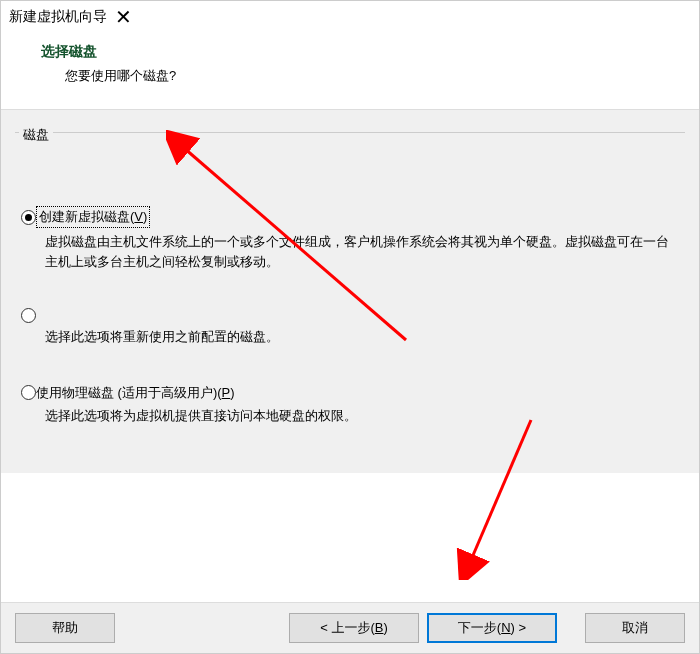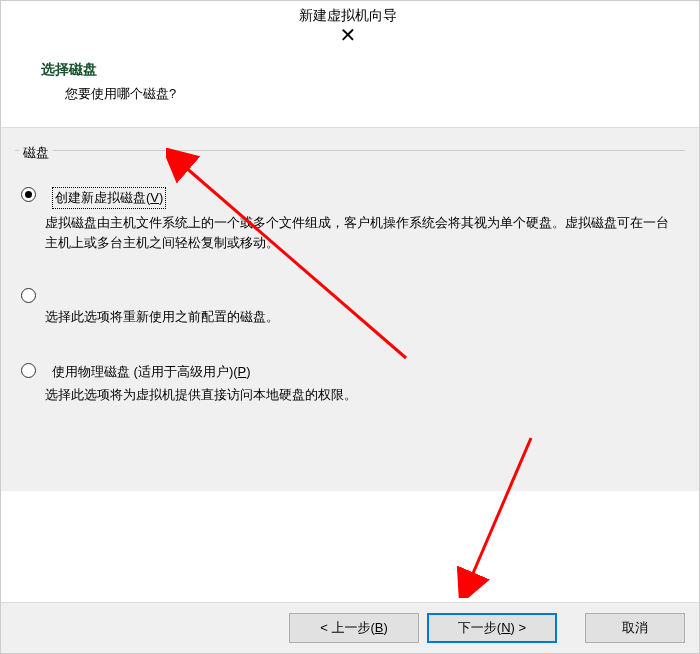--- a/index.html
+++ b/index.html
@@ -7,25 +7,24 @@
       font-family: "Microsoft YaHei", "微软雅黑", sans-serif;
       font-size: 13px;
       background: #fff;
       width: 700px;
       height: 654px;
       position: relative;
       border: 1px solid #ccc;
     }
     .titlebar {
       display: flex;
-      justify-content: center;
+      justify-content: flex-start;
       align-items: center;
       padding: 6px 12px 4px 8px;
       background: #fff;
-      flex-direction: column;
     }
     .titlebar-title {
       font-size: 14px;
       color: #000;
     }
     .close-btn {
       font-size: 20px;
       font-weight: 300;
       color: #000;
       cursor: pointer;
@@ -69,22 +68,23 @@
       margin-top: 6px;
     }
     .radio-group {
       padding: 18px 6px 0 6px;
     }
     .radio-option {
       margin-bottom: 36px;
     }
     .radio-row {
       display: flex;
-      align-items: flex-start;
-      gap: 16px;
+      align-items: center;
+      gap: 0;
+      margin-top: 37px;
     }
     .radio-circle {
       width: 15px;
       height: 15px;
       border: 1px solid #333;
       border-radius: 50%;
       background: #fff;
       display: flex;
       align-items: center;
       justify-content: center;
@@ -210,17 +210,18 @@
       <marker id="ah2" markerWidth="12" markerHeight="12" refX="2" refY="6" orient="auto">
         <path d="M0,0 L0,12 L12,6 z" fill="#ff0000"></path>
       </marker>
     </defs>
     <line x1="100" y1="10" x2="40" y2="150" stroke="#ff0000" stroke-width="3" marker-end="url(#ah2)"></line>
   </svg>
 
 </div>
 
 <div class="button-bar">
+  <button class="btn btn-help">帮助</button>
   <div class="spacer"></div>
   <button class="btn btn-back"><span>&lt; 上一步(</span><u>B</u><span>)</span></button>
   <button class="btn btn-next"><span>下一步(</span><u>N</u><span>) &gt;</span></button>
   <button class="btn btn-cancel">取消</button>
 </div>
 
 </body></html>

